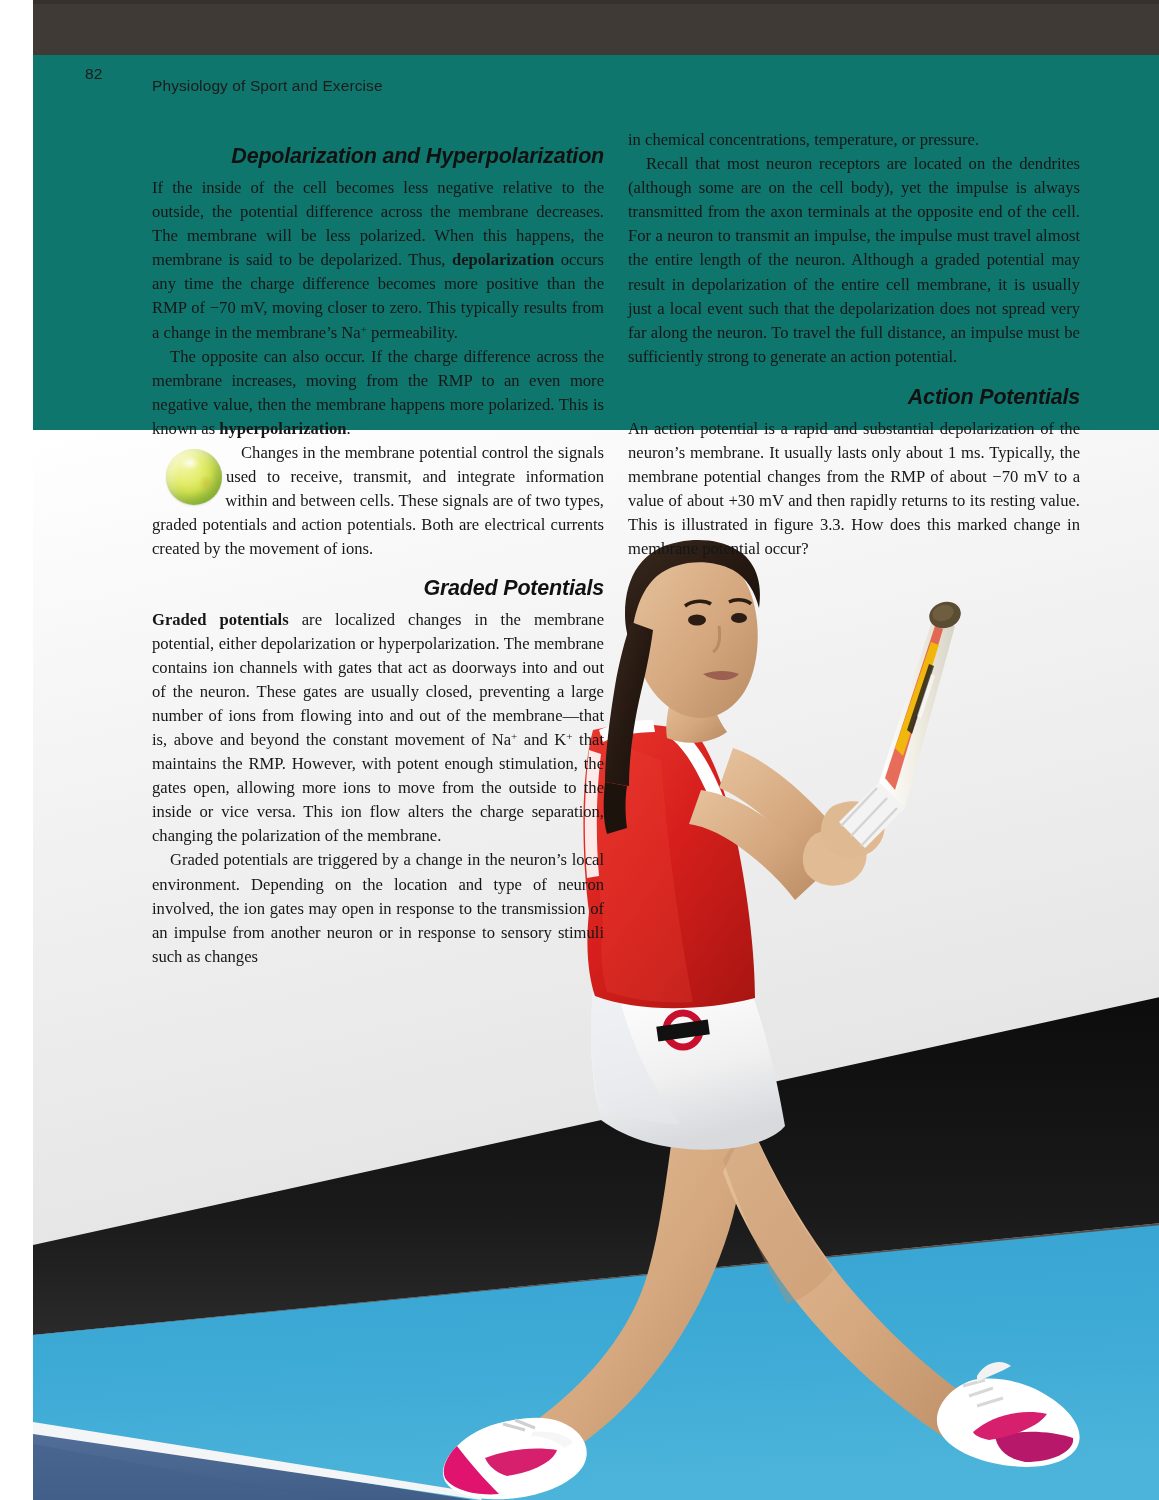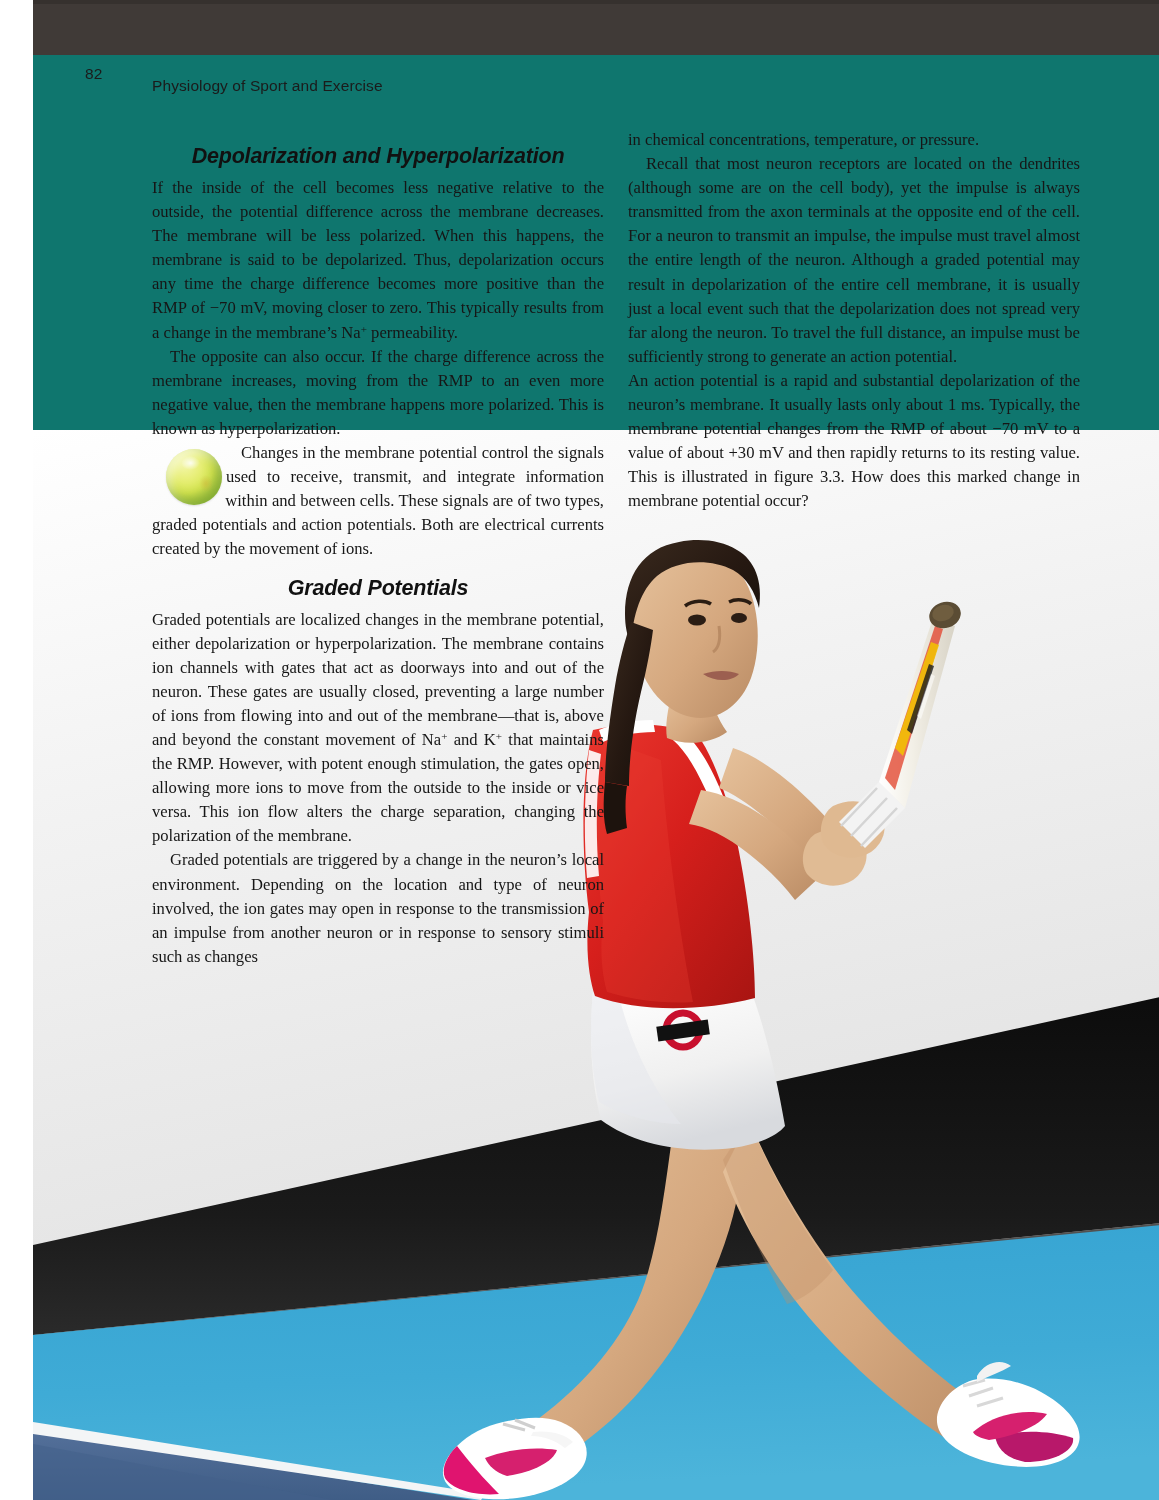--- a/index.html
+++ b/index.html
@@ -100,25 +100,25 @@
 
   h2.head {
     font-family: "Liberation Sans", sans-serif;
     font-weight: bold;
     font-style: italic;
     font-size: 21.5px;
     line-height: 26px;
     letter-spacing: -0.2px;
     color: #111;
     margin: 15px 0 7px 0;
-    text-align: center;
+    text-align: right;
   }
   h2.head.tight { margin-top: 13px; }
 
-  strong { font-weight: normal; }
+  strong { font-weight: bold; }
   sup.ion {
     font-size: 11px;
     vertical-align: 5px;
     line-height: 0;
   }
 
   
   .ball-float {
     float: left;
     width: 78px;
@@ -374,17 +374,18 @@
 
     <p class="indent">Graded potentials are triggered by a change in the neuron’s local environment. Depending on the location and type of neuron involved, the ion gates may open in response to the transmission of an impulse from another neuron or in response to sensory stimuli such as changes</p>
   </div>
 
   <div class="col col-right">
 
     <p>in chemical concentrations, temperature, or pressure.</p>
 
     <p class="indent">Recall that most neuron receptors are located on the dendrites (although some are on the cell body), yet the impulse is always transmitted from the axon terminals at the opposite end of the cell. For a neuron to transmit an impulse, the impulse must travel almost the entire length of the neuron. Although a graded potential may result in depolarization of the entire cell membrane, it is usually just a local event such that the depolarization does not spread very far along the neuron. To travel the full distance, an impulse must be sufficiently strong to generate an action potential.</p>
 
+    <h2 class="head">Action Potentials</h2>
 
     <p>An action potential is a rapid and substantial depolarization of the neuron’s membrane. It usually lasts only about 1 ms. Typically, the membrane potential changes from the RMP of about −70 mV to a value of about +30 mV and then rapidly returns to its resting value. This is illustrated in figure 3.3. How does this marked change in membrane potential occur?</p>
   </div>
 
 </div>
 
 </body></html>

